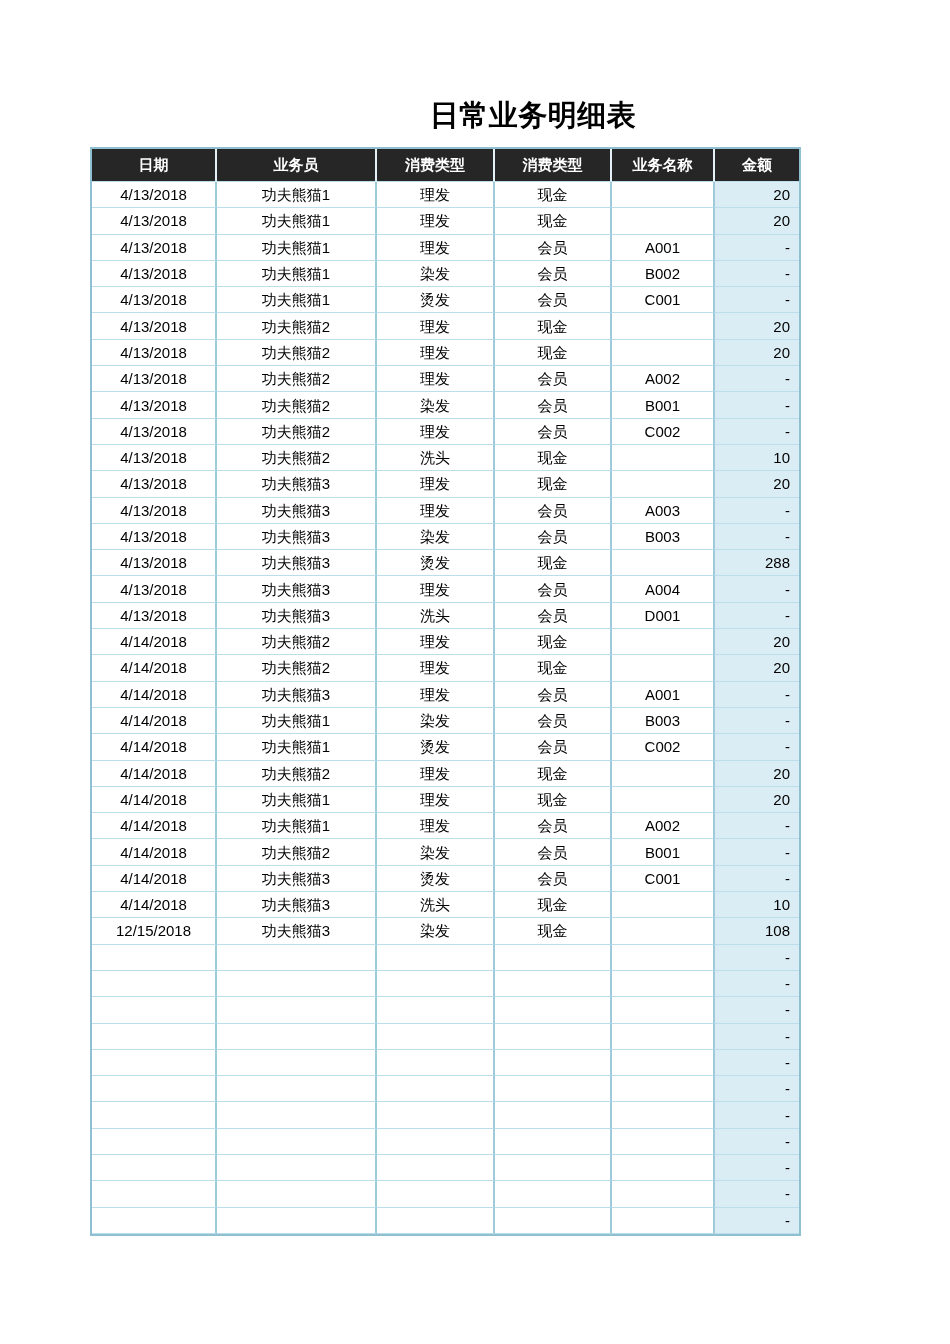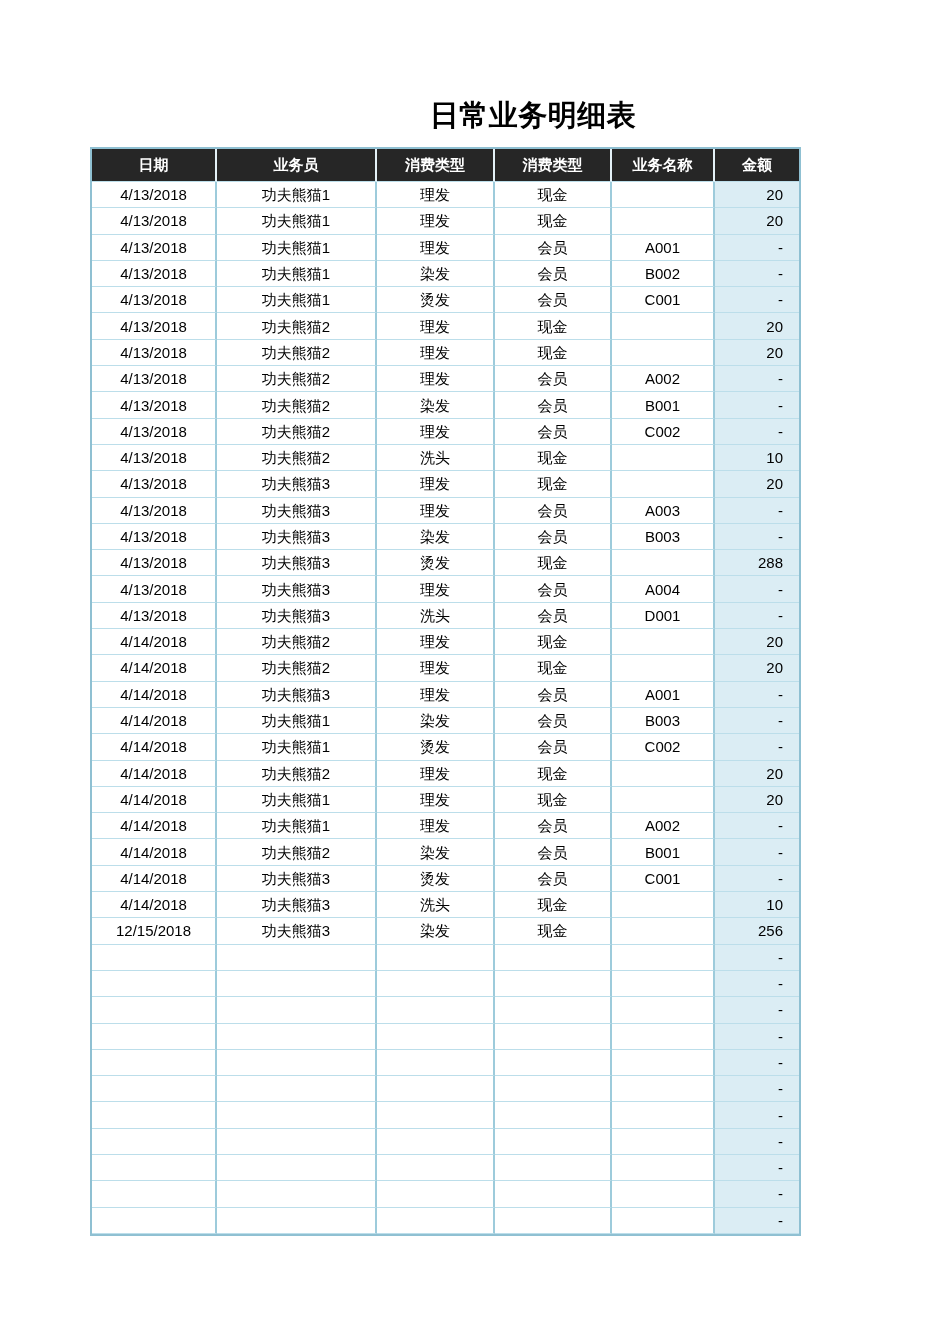--- a/index.html
+++ b/index.html
@@ -42,21 +42,21 @@
     font-size: 15px;
     line-height: 1;
     border-right: 2px solid var(--grid-v, #9dcbdb);
     border-bottom: 1px solid var(--grid-h, #bcdeea);
     overflow: hidden;
     white-space: nowrap;
   }
   .c.last { border-right: none; }
   .c.amount {
     justify-content: flex-end;
-    padding-right: 16px;
+    padding-right: 9px;
     background: var(--amount-col-bg, #dbedf4);
   }
   .hc {
     background: var(--header-bg, #262626);
     color: var(--header-text, #ffffff);
     font-weight: bold;
     font-size: 15px;
     border-right: 2px solid #e4f1f7;
     border-bottom: 1px solid var(--grid-h, #bcdeea);
     display: flex;
@@ -94,21 +94,21 @@
     <div class="row"><div class="c">4/14/2018</div><div class="c">功夫熊猫2</div><div class="c">理发</div><div class="c">现金</div><div class="c"></div><div class="c last amount">20</div></div>
     <div class="row"><div class="c">4/14/2018</div><div class="c">功夫熊猫3</div><div class="c">理发</div><div class="c">会员</div><div class="c">A001</div><div class="c last amount">-</div></div>
     <div class="row"><div class="c">4/14/2018</div><div class="c">功夫熊猫1</div><div class="c">染发</div><div class="c">会员</div><div class="c">B003</div><div class="c last amount">-</div></div>
     <div class="row"><div class="c">4/14/2018</div><div class="c">功夫熊猫1</div><div class="c">烫发</div><div class="c">会员</div><div class="c">C002</div><div class="c last amount">-</div></div>
     <div class="row"><div class="c">4/14/2018</div><div class="c">功夫熊猫2</div><div class="c">理发</div><div class="c">现金</div><div class="c"></div><div class="c last amount">20</div></div>
     <div class="row"><div class="c">4/14/2018</div><div class="c">功夫熊猫1</div><div class="c">理发</div><div class="c">现金</div><div class="c"></div><div class="c last amount">20</div></div>
     <div class="row"><div class="c">4/14/2018</div><div class="c">功夫熊猫1</div><div class="c">理发</div><div class="c">会员</div><div class="c">A002</div><div class="c last amount">-</div></div>
     <div class="row"><div class="c">4/14/2018</div><div class="c">功夫熊猫2</div><div class="c">染发</div><div class="c">会员</div><div class="c">B001</div><div class="c last amount">-</div></div>
     <div class="row"><div class="c">4/14/2018</div><div class="c">功夫熊猫3</div><div class="c">烫发</div><div class="c">会员</div><div class="c">C001</div><div class="c last amount">-</div></div>
     <div class="row"><div class="c">4/14/2018</div><div class="c">功夫熊猫3</div><div class="c">洗头</div><div class="c">现金</div><div class="c"></div><div class="c last amount">10</div></div>
-    <div class="row"><div class="c">12/15/2018</div><div class="c">功夫熊猫3</div><div class="c">染发</div><div class="c">现金</div><div class="c"></div><div class="c last amount">256</div></div>
+    <div class="row"><div class="c">12/15/2018</div><div class="c">功夫熊猫3</div><div class="c">染发</div><div class="c">现金</div><div class="c"></div><div class="c last amount">108</div></div>
     <div class="row"><div class="c"></div><div class="c"></div><div class="c"></div><div class="c"></div><div class="c"></div><div class="c last amount">-</div></div>
     <div class="row"><div class="c"></div><div class="c"></div><div class="c"></div><div class="c"></div><div class="c"></div><div class="c last amount">-</div></div>
     <div class="row"><div class="c"></div><div class="c"></div><div class="c"></div><div class="c"></div><div class="c"></div><div class="c last amount">-</div></div>
     <div class="row"><div class="c"></div><div class="c"></div><div class="c"></div><div class="c"></div><div class="c"></div><div class="c last amount">-</div></div>
     <div class="row"><div class="c"></div><div class="c"></div><div class="c"></div><div class="c"></div><div class="c"></div><div class="c last amount">-</div></div>
     <div class="row"><div class="c"></div><div class="c"></div><div class="c"></div><div class="c"></div><div class="c"></div><div class="c last amount">-</div></div>
     <div class="row"><div class="c"></div><div class="c"></div><div class="c"></div><div class="c"></div><div class="c"></div><div class="c last amount">-</div></div>
     <div class="row"><div class="c"></div><div class="c"></div><div class="c"></div><div class="c"></div><div class="c"></div><div class="c last amount">-</div></div>
     <div class="row"><div class="c"></div><div class="c"></div><div class="c"></div><div class="c"></div><div class="c"></div><div class="c last amount">-</div></div>
     <div class="row"><div class="c"></div><div class="c"></div><div class="c"></div><div class="c"></div><div class="c"></div><div class="c last amount">-</div></div>

